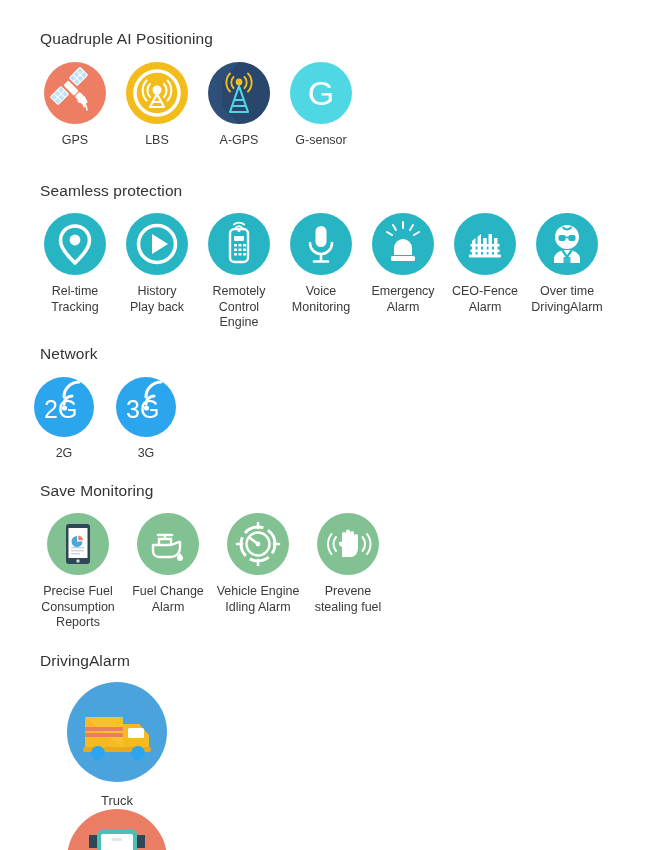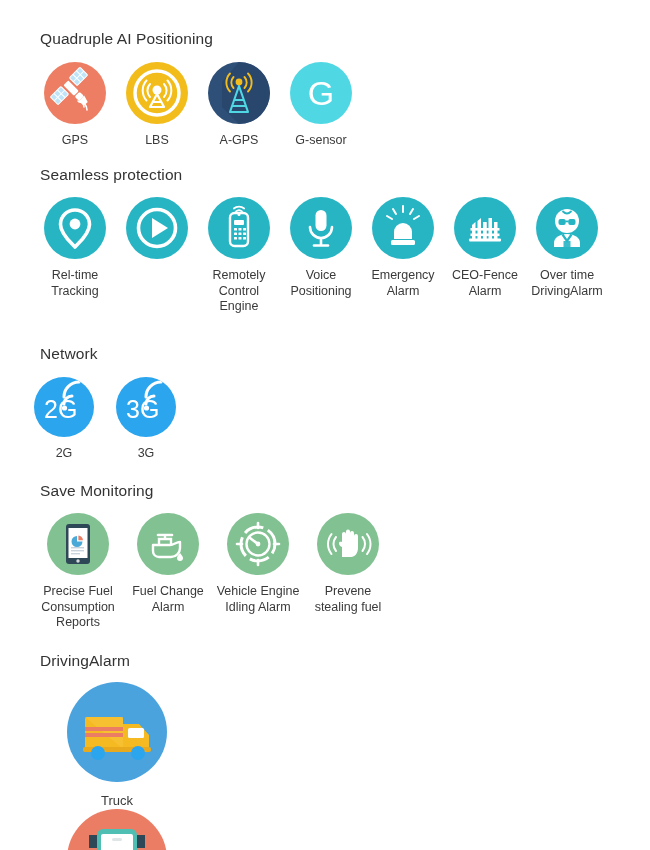--- a/index.html
+++ b/index.html
@@ -61,21 +61,21 @@
   }
 
   
   #sec-positioning { top: 30px; }
   #sec-positioning .row { margin-top: 14px; }
   #sec-positioning .cell { width: 82px; }
   #sec-positioning .badge { width: 62px; height: 62px; }
   #sec-positioning .label { font-size: 12.5px; margin-top: 9px; }
 
   
-  #sec-protection { top: 166px; }
+  #sec-protection { top: 182px; }
   #sec-protection .row { margin-top: 13px; }
   #sec-protection .cell { width: 82px; }
   #sec-protection .badge { width: 62px; height: 62px; }
   #sec-protection .label { font-size: 12.5px; margin-top: 9px; width: 82px; }
 
   
   #sec-network { top: 345px; }
   #sec-network .row { margin-top: 14px; padding-left: 23px; }
   #sec-network .cell { width: 82px; }
   #sec-network .badge { width: 60px; height: 60px; }
@@ -197,20 +197,22 @@
 Tracking</div>
       </div>
 
       <div class="cell">
         <div class="badge" style="background:#27B5C4">
           <svg viewBox="0 0 62 62" width="62" height="62" aria-hidden="true">
             <circle cx="31" cy="31" r="18.5" fill="none" stroke="#ffffff" stroke-width="3.6"></circle>
             <path d="M 26 21 L 42 31 L 26 41 Z" fill="#ffffff"></path>
           </svg>
         </div>
+        <div class="label">History
+Play back</div>
       </div>
 
       <div class="cell">
         <div class="badge" style="background:#27B5C4">
           <svg viewBox="0 0 62 62" width="62" height="62" aria-hidden="true">
             <rect x="22" y="16" width="18" height="33" rx="4.5" fill="none" stroke="#ffffff" stroke-width="2.4"></rect>
             <g stroke="#ffffff" stroke-width="1.7" fill="none" stroke-linecap="round">
               <path d="M 28 14.5 a 4.5 4.5 0 0 1 6 0"></path>
               <path d="M 25.8 11.5 a 8 8 0 0 1 10.4 0"></path>
             </g>
@@ -237,21 +239,21 @@
       <div class="cell">
         <div class="badge" style="background:#27B5C4">
           <svg viewBox="0 0 62 62" width="62" height="62" aria-hidden="true">
             <rect x="25.5" y="13" width="11" height="21" rx="5.5" fill="#ffffff"></rect>
             <path d="M 20 30 a 11 11 0 0 0 22 0" fill="none" stroke="#ffffff" stroke-width="2.6" stroke-linecap="round"></path>
             <line x1="31" y1="41" x2="31" y2="48" stroke="#ffffff" stroke-width="2.6"></line>
             <line x1="24" y1="48.5" x2="38" y2="48.5" stroke="#ffffff" stroke-width="2.6" stroke-linecap="round"></line>
           </svg>
         </div>
         <div class="label">Voice
-Positioning</div>
+Monitoring</div>
       </div>
 
       <div class="cell">
         <div class="badge" style="background:#27B5C4">
           <svg viewBox="0 0 62 62" width="62" height="62" aria-hidden="true">
             <g stroke="#ffffff" stroke-width="2" stroke-linecap="round">
               <line x1="31" y1="9" x2="31" y2="15"></line>
               <line x1="21" y1="12" x2="24" y2="17"></line>
               <line x1="41" y1="12" x2="38" y2="17"></line>
               <line x1="15" y1="19" x2="20" y2="22"></line>

